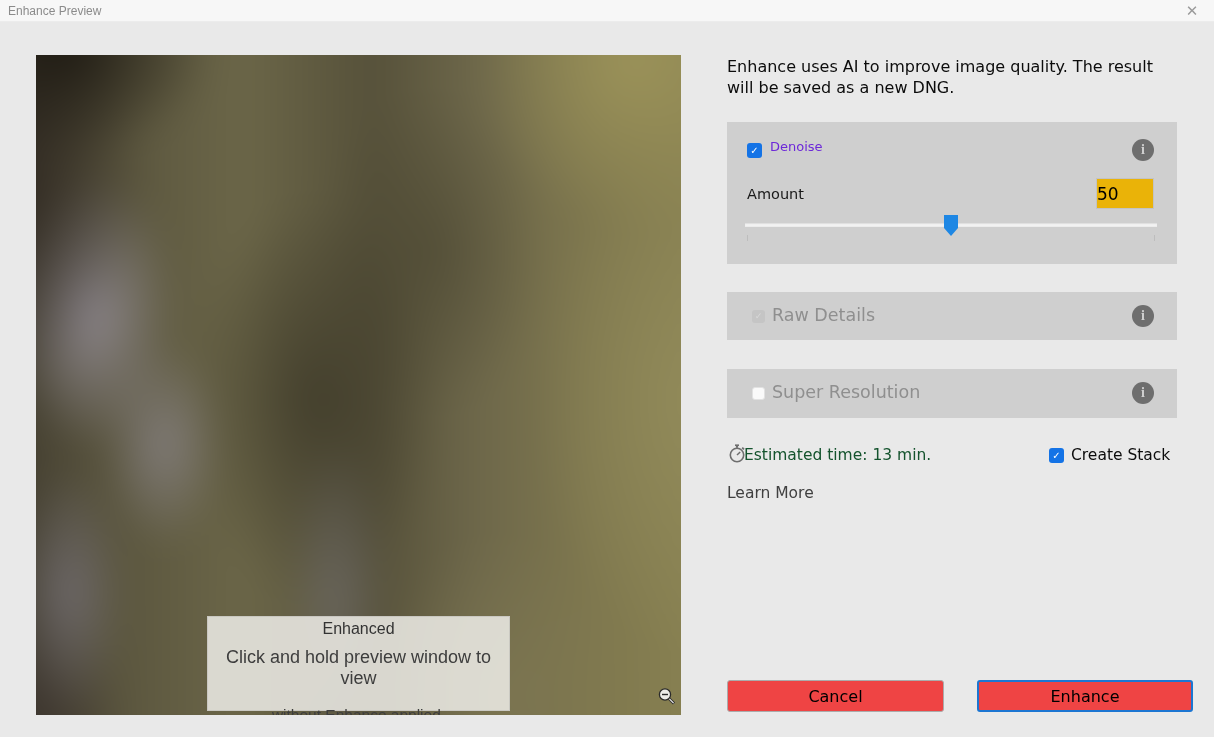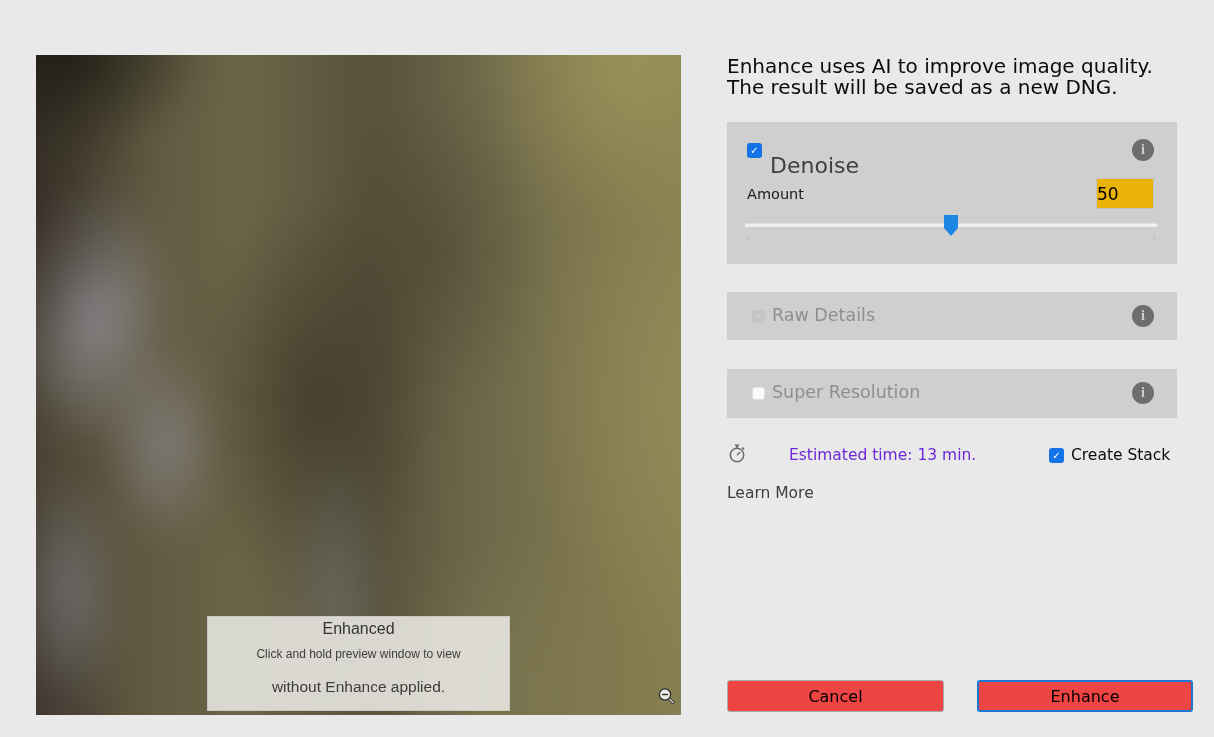--- a/index.html
+++ b/index.html
@@ -54,49 +54,49 @@
       linear-gradient(90deg, #3f3a2e 0%, #5a553e 16%, #6b6648 34%, #56513a 52%, #6d674a 66%, #7e774e 82%, #8a8352 100%);
   }
   .preview-overlay {
     position: absolute; left: 171px; top: 561px; width: 303px; height: 95px;
     background: rgba(236,234,229,0.87);
     border: 1px solid rgba(190,188,184,0.6);
     text-align: center; color: #3d3d3d;
     font-family: "Liberation Sans", sans-serif;
   }
   .preview-overlay .ov-title { margin-top: 3px; font-size: 16px; color: #333; }
-  .preview-overlay .ov-line1 { margin-top: 9px; font-size: 12px; }
+  .preview-overlay .ov-line1 { margin-top: 9px; font-size: 18px; }
   .preview-overlay .ov-line2 { margin-top: 17px; font-size: 15.5px; }
   .zoom-cursor { position: absolute; left: 620px; top: 631px; width: 22px; height: 22px; }
 
   
   .desc {
     position: absolute; left: 727px; top: 56px; width: 452px;
-    font-size: 20px; line-height: 21px; color: #0c0c0c;
+    font-size: 16px; line-height: 21px; color: #0c0c0c;
   }
   .section-box {
     position: absolute; left: 727px; width: 450px;
     background: #cfcfcf;
   }
   .box-denoise { top: 122px; height: 142px; }
   .box-raw     { top: 292px; height: 48px; }
   .box-super   { top: 369px; height: 49px; }
 
   .checkbox {
     position: absolute; display: flex; align-items: center; justify-content: center;
     border-radius: 3px; cursor: pointer;
     font-size: 10px; line-height: 1; color: #fff;
   }
   .cb-blue { background: #1473e6; }
   .cb-disabled { background: #c5c5c5; color: #d9d9d9; }
   .cb-empty { background: #fafafa; border: 1px solid #e2e2e2; color: transparent; }
 
   .cb-denoise { left: 20px; top: 21px; width: 15px; height: 15px; }
   .lbl-denoise {
-    position: absolute; left: 43px; top: 31px; font-size: 22px; color: #404040; cursor: pointer;
+    position: absolute; left: 43px; top: 17px; font-size: 13px; color: #6d28d9; cursor: pointer;
   }
   .info-icon {
     position: absolute; left: 405px; width: 22px; height: 22px; border-radius: 50%;
     background: #6e6e6e; color: #cfcfcf; display: flex; align-items: center; justify-content: center;
     font-family: "Liberation Serif", serif; font-weight: bold; font-size: 14px; cursor: pointer;
   }
   .info-denoise { top: 17px; }
   .info-small { top: 13px; }
 
   .lbl-amount { position: absolute; left: 20px; top: 64px; font-size: 14.5px; color: #1a1a1a; }
@@ -118,21 +118,21 @@
     cursor: grab;
   }
   .slider-tick { position: absolute; top: 21px; width: 1px; height: 6px; background: #bdbdbd; }
   .tick-left { left: 2px; } .tick-right { right: 2px; }
 
   .cb-raw   { left: 25px; top: 18px; width: 13px; height: 13px; font-size: 9px; }
   .lbl-gray { position: absolute; left: 45px; top: 13px; font-size: 17.5px; color: #8f8f8f; }
 
   
   .timer-icon { position: absolute; left: 727px; top: 443px; width: 21px; height: 21px; }
-  .estimated { position: absolute; left: 789px; top: 446px; font-size: 15.5px; color: #6d28d9; }
+  .estimated { position: absolute; left: 744px; top: 446px; font-size: 15.5px; color: #14532d; }
   .cb-stack { left: 1049px; top: 448px; width: 15px; height: 15px; position: absolute; }
   .lbl-stack { position: absolute; left: 1071px; top: 446px; font-size: 15.5px; color: #0c0c0c; cursor: pointer; }
 
   .learn-more {
     position: absolute; left: 727px; top: 484px; font-size: 15.5px;
     color: #404040; text-decoration: none; cursor: pointer;
   }
 
   
   .btn {
@@ -142,20 +142,24 @@
     font-family: "DejaVu Sans", "Liberation Sans", sans-serif;
   }
   .btn-cancel  { left: 727px; width: 217px; border: 1px solid #ababab; }
   .btn-enhance { left: 961px; width: 216px; border: 2px solid #1c76d2; margin-left: 16px; }
 </style>
 </head>
 <body>
 
 <div class="window">
 
+  <div class="titlebar">
+    <span class="title">Enhance Preview</span>
+    <div class="close-btn">✕</div>
+  </div>
 
   <div class="preview">
     <div class="photo"></div>
     <div class="preview-overlay">
       <div class="ov-title">Enhanced</div>
       <div class="ov-line1">Click and hold preview window to view</div>
       <div class="ov-line2">without Enhance applied.</div>
     </div>
     <svg class="zoom-cursor" viewBox="0 0 22 22">
       <circle cx="9" cy="8.5" r="5.6" fill="rgba(245,245,245,0.92)" stroke="#2b2b2b" stroke-width="1.3"></circle>

